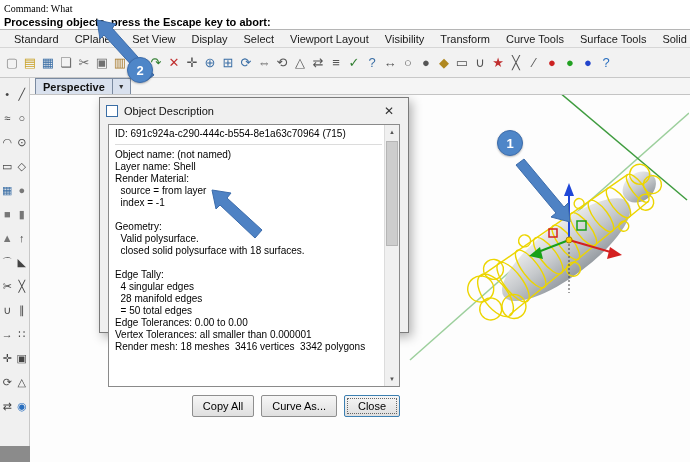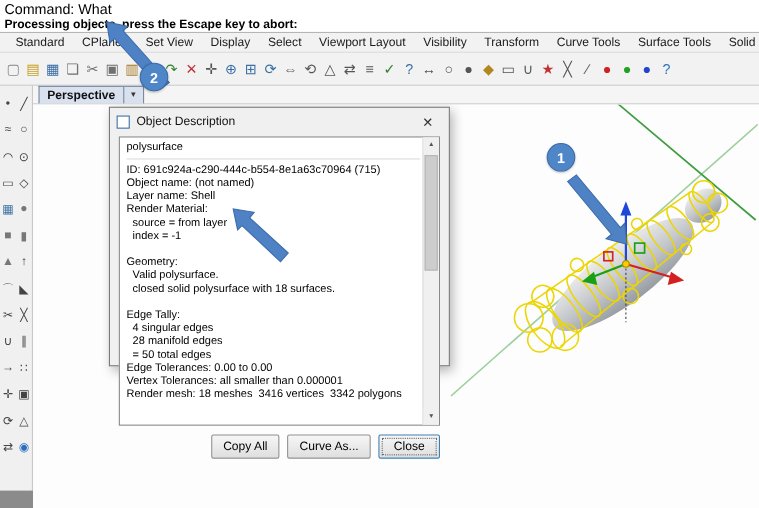--- a/index.html
+++ b/index.html
@@ -5,21 +5,21 @@
   * { box-sizing: border-box; margin: 0; padding: 0; }
   body { background: #555; font-family: "Liberation Sans", sans-serif; }
   .app {
     position: relative; width: 690px; height: 462px; background: #fff;
     overflow: hidden; display: flex; flex-direction: column;
     font-family: "Liberation Sans", sans-serif;
   }
 
   
   .cmd { height: 30px; padding: 2px 4px 0; background: #fff; border-bottom: 1px solid #b5b5b5; flex: none; }
-  .cmd-line1 { font-size: 13px; line-height: 13px; color: #000; }
+  .cmd-line1 { font-size: 10px; line-height: 13px; color: #000; font-family: Liberation Serif, serif; }
   .cmd-line2 { font-size: 11px; line-height: 14px; font-weight: bold; color: #000; }
 
   
   .menubar { height: 18px; background: #f2f2f2; border-bottom: 1px solid #d6d6d6; display: flex; align-items: center; padding-left: 6px; flex: none; }
   .menu-item { font-size: 11px; color: #1a1a1a; padding: 0 8px; cursor: default; white-space: nowrap; }
 
   
   .toolbar { height: 30px; background: #f2f2f2; border-bottom: 1px solid #c8c8c8; display: flex; align-items: center; padding: 0 3px; flex: none; overflow: hidden; }
   .tool-icon { width: 18px; height: 24px; display: inline-flex; align-items: center; justify-content: center; font-size: 13px; cursor: default; }
 
@@ -240,21 +240,20 @@
         <div class="dialog">
           <div class="dlg-title">
             <span class="dlg-title-icon"></span>
             <span class="dlg-title-text">Object Description</span>
             <span class="dlg-close">✕</span>
           </div>
           <div class="dlg-body">
             <div class="dlg-text-wrap">
               <div class="dlg-text">
 
-              <div class="dlg-line">polysurface</div>
                   <div class="dlg-line">ID: 691c924a-c290-444c-b554-8e1a63c70964 (715)</div>
                   <div class="dlg-line">Object name: (not named)</div>
                   <div class="dlg-line">Layer name: Shell</div>
                   <div class="dlg-line">Render Material:</div>
                   <div class="dlg-line">  source = from layer</div>
                   <div class="dlg-line">  index = -1</div>
                   <div class="dlg-line"></div>
                   <div class="dlg-line">Geometry:</div>
                   <div class="dlg-line">  Valid polysurface.</div>
                   <div class="dlg-line">  closed solid polysurface with 18 surfaces.</div>

